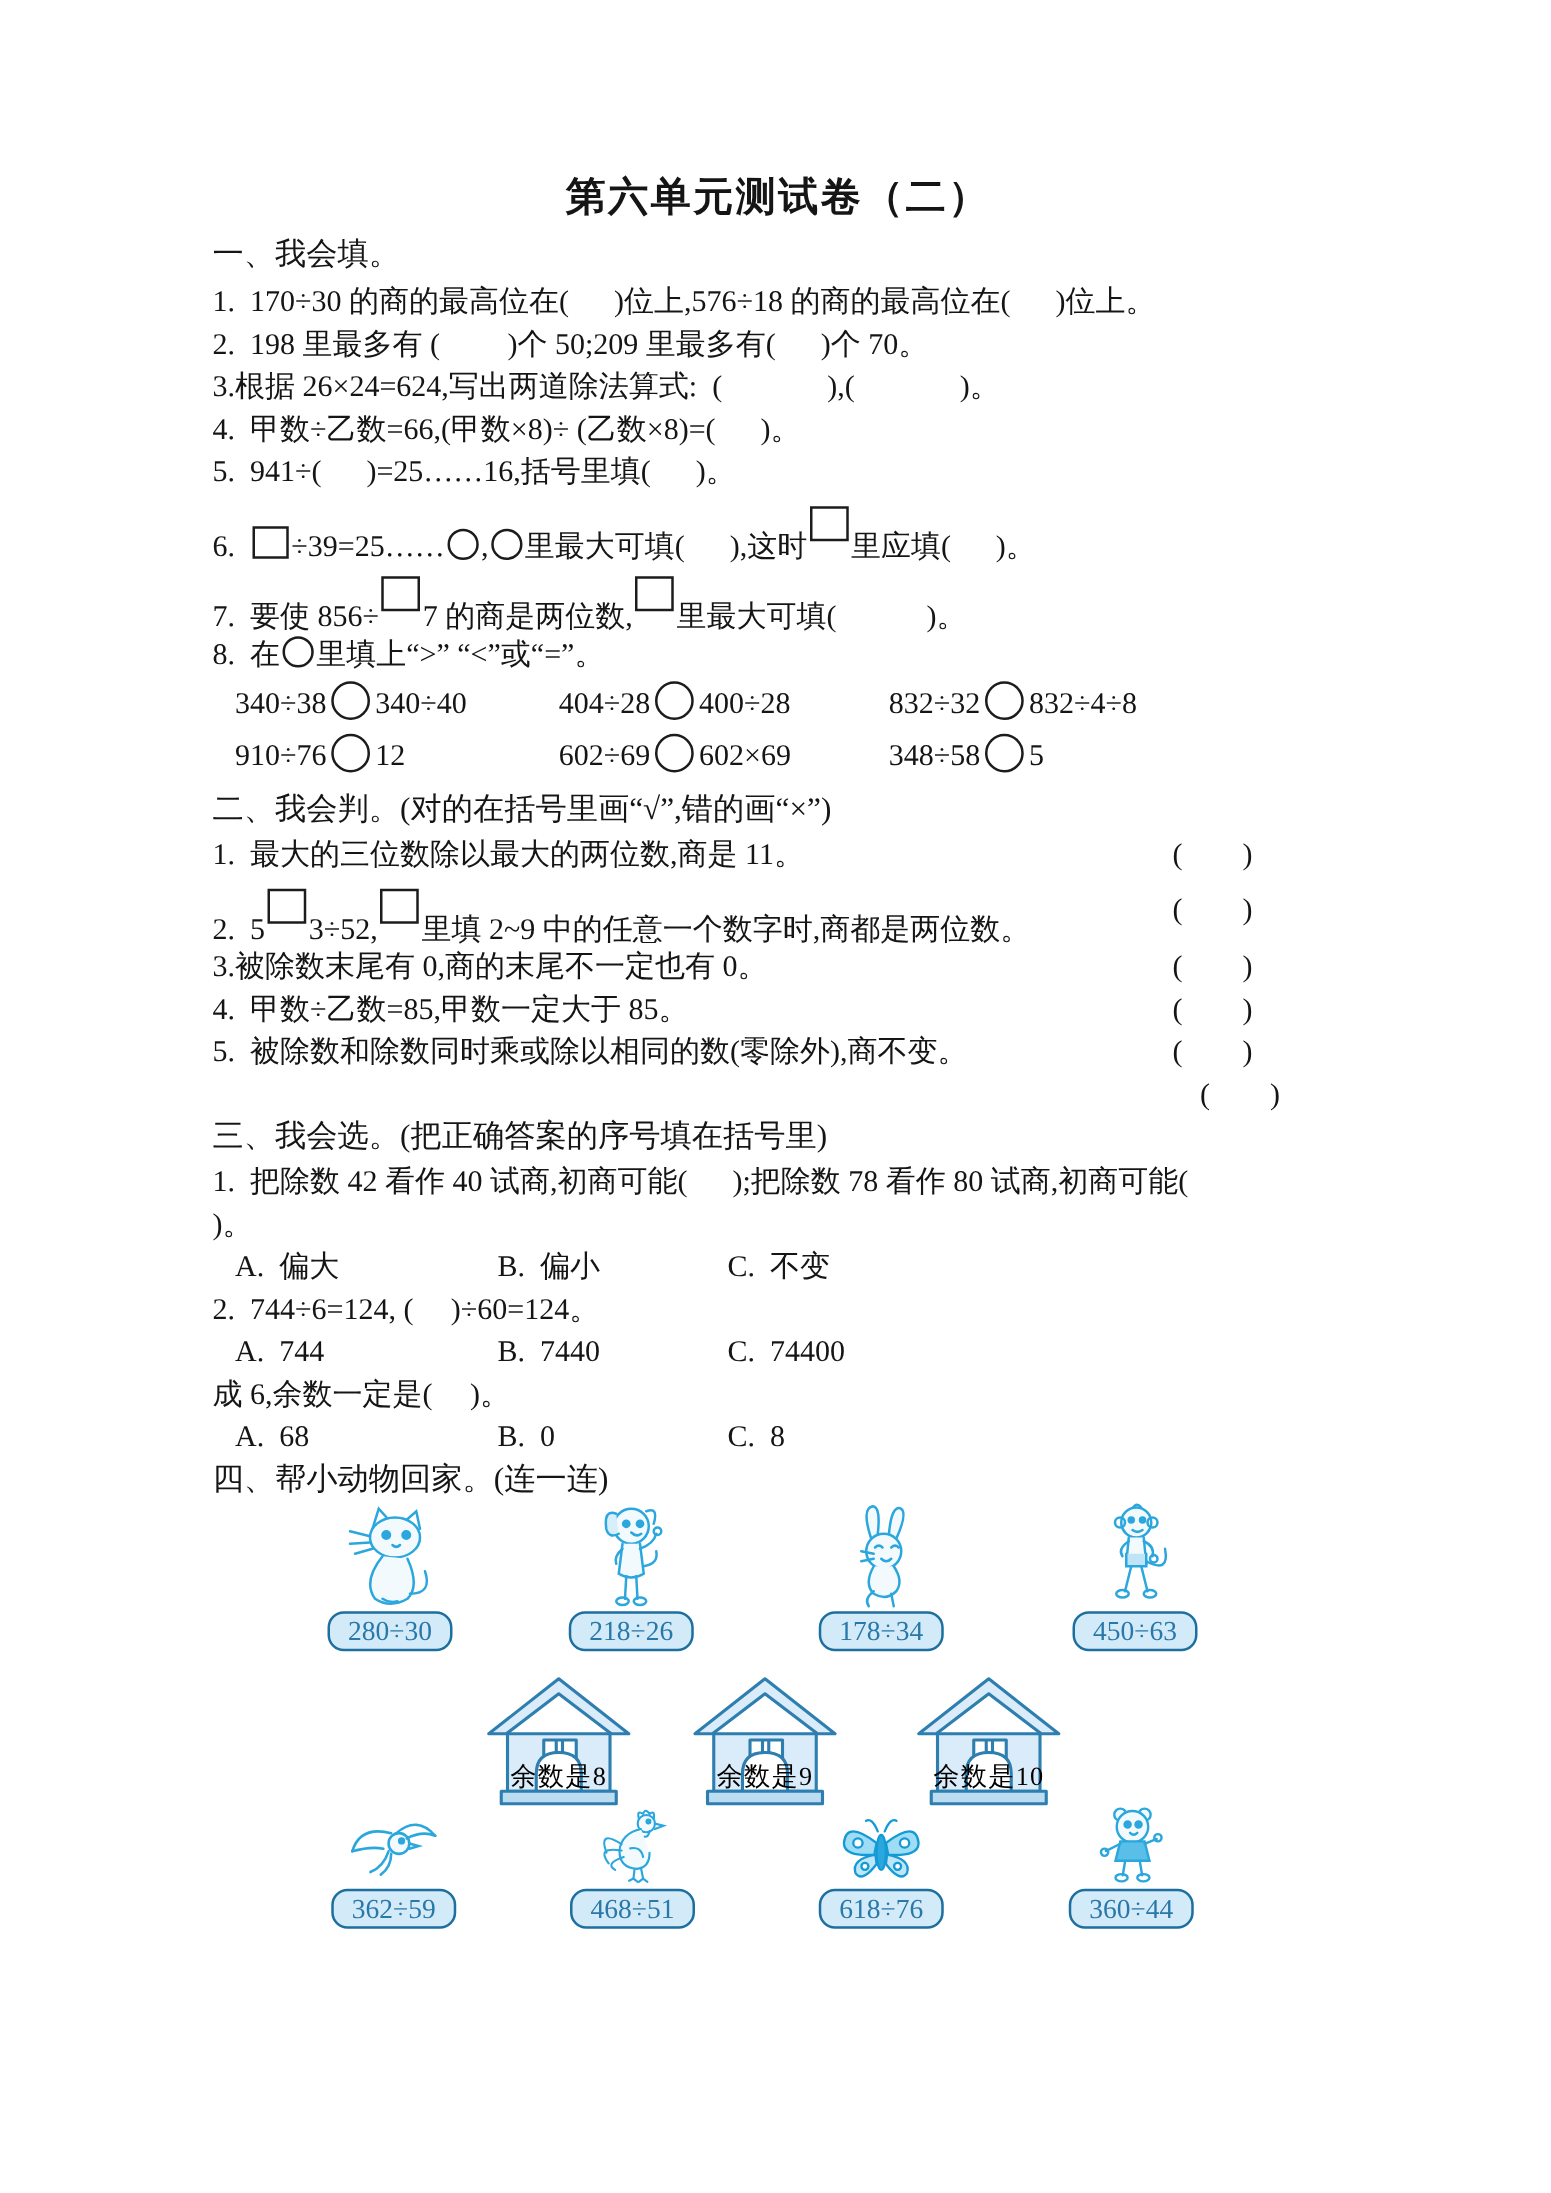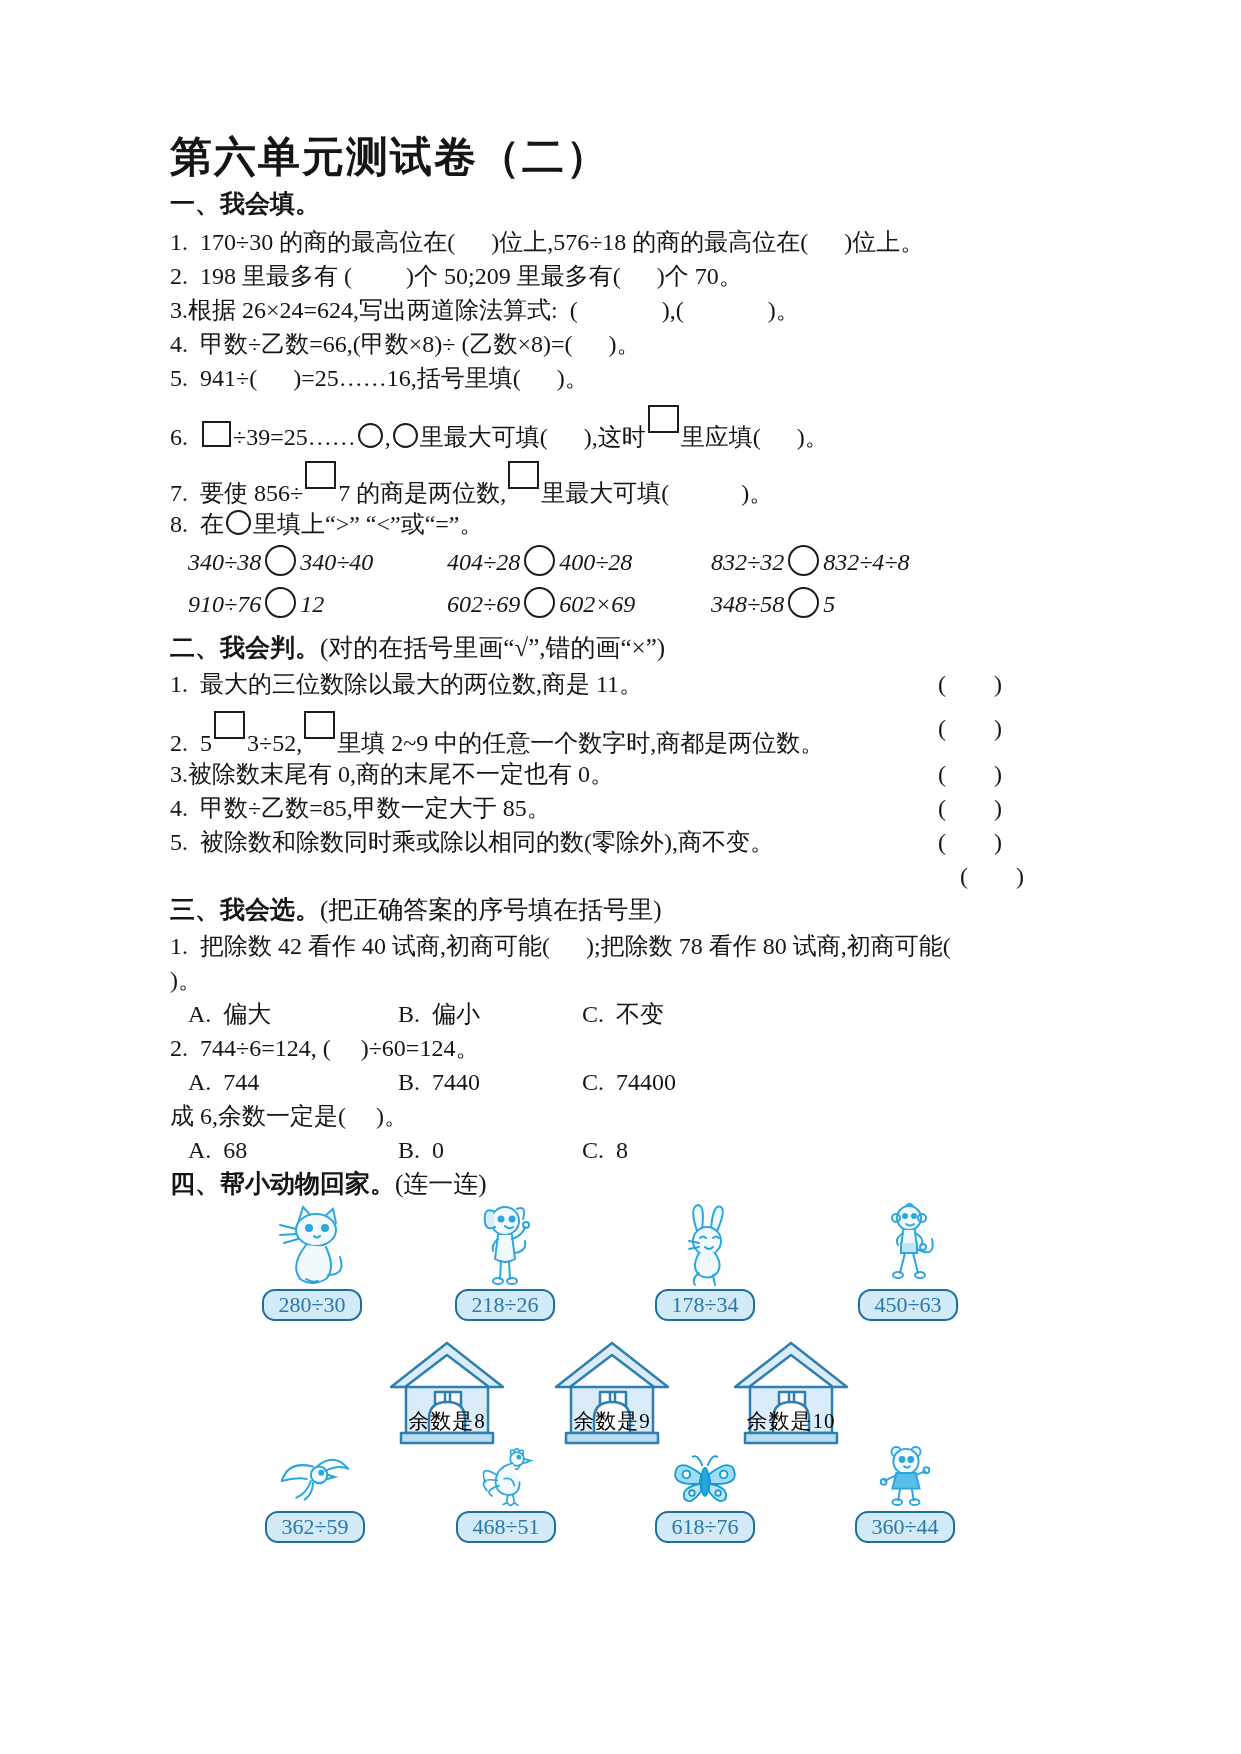--- a/index.html
+++ b/index.html
@@ -3,28 +3,28 @@
 <meta charset="utf-8">
 <style>
   html,body{margin:0;padding:0;background:#ffffff;}
   body{width:1241px;height:1754px;position:relative;overflow:hidden;
        font-family:"Liberation Serif","DejaVu Serif",serif;color:#151515;}
   .page{position:absolute;left:0;top:0;width:1241px;height:1754px;background:#fff;}
   .content{position:absolute;left:170px;top:135px;width:905px;}
   .t{white-space:pre-wrap;}
   .line{position:relative;height:34px;font-size:24px;line-height:34px;}
   .line.tall{height:46px;padding-top:10px;line-height:34px;}
-  .title{height:52px;font-size:42px;line-height:44px;font-weight:700;text-align:left;letter-spacing:2px;}
+  .title{height:52px;font-size:32px;line-height:44px;font-weight:700;text-align:center;letter-spacing:2px;}
   .shead{height:38px;font-size:25px;line-height:34px;}
-  .shead .hd{font-weight:700;text-align:center;}
+  .shead .hd{font-weight:400;text-align:center;}
   .sq{display:inline-block;width:25px;height:22px;border:2px solid #1c1c1c;vertical-align:-2px;margin:0 2px;background:#fff;}
   .sq.raised{vertical-align:12px;width:27px;height:24px;}
   .circ{display:inline-block;width:21px;height:21px;border:2px solid #1c1c1c;border-radius:50%;vertical-align:-3px;margin:0 2px;background:#fff;}
   .circ.big{width:27px;height:27px;vertical-align:-6px;margin:0 4px;}
-  .cmprow{height:42px;font-style:italic;}
+  .cmprow{height:42px;}
   .cmprow .cmp{position:absolute;top:0;}
   .ans{position:absolute;left:768px;top:0;}
   .opt{position:absolute;top:0;}
   .art{position:absolute;left:0;top:0;width:1147px;height:1754px;pointer-events:none;}
   .animal{position:absolute;width:120px;display:flex;justify-content:center;align-items:flex-end;}
   .pill{position:absolute;min-width:74px;padding:1px 11px;height:26px;border:2px solid #1d6f9f;
         border-radius:13px;background:#d3eaf8;color:#2878a9;font-size:22px;line-height:26px;
         text-align:center;transform:translateX(-50%);}
   .house{position:absolute;width:120px;height:110px;transform:translateX(-50%);}
   .house .hlabel{position:absolute;left:-8px;top:70px;width:136px;text-align:center;

